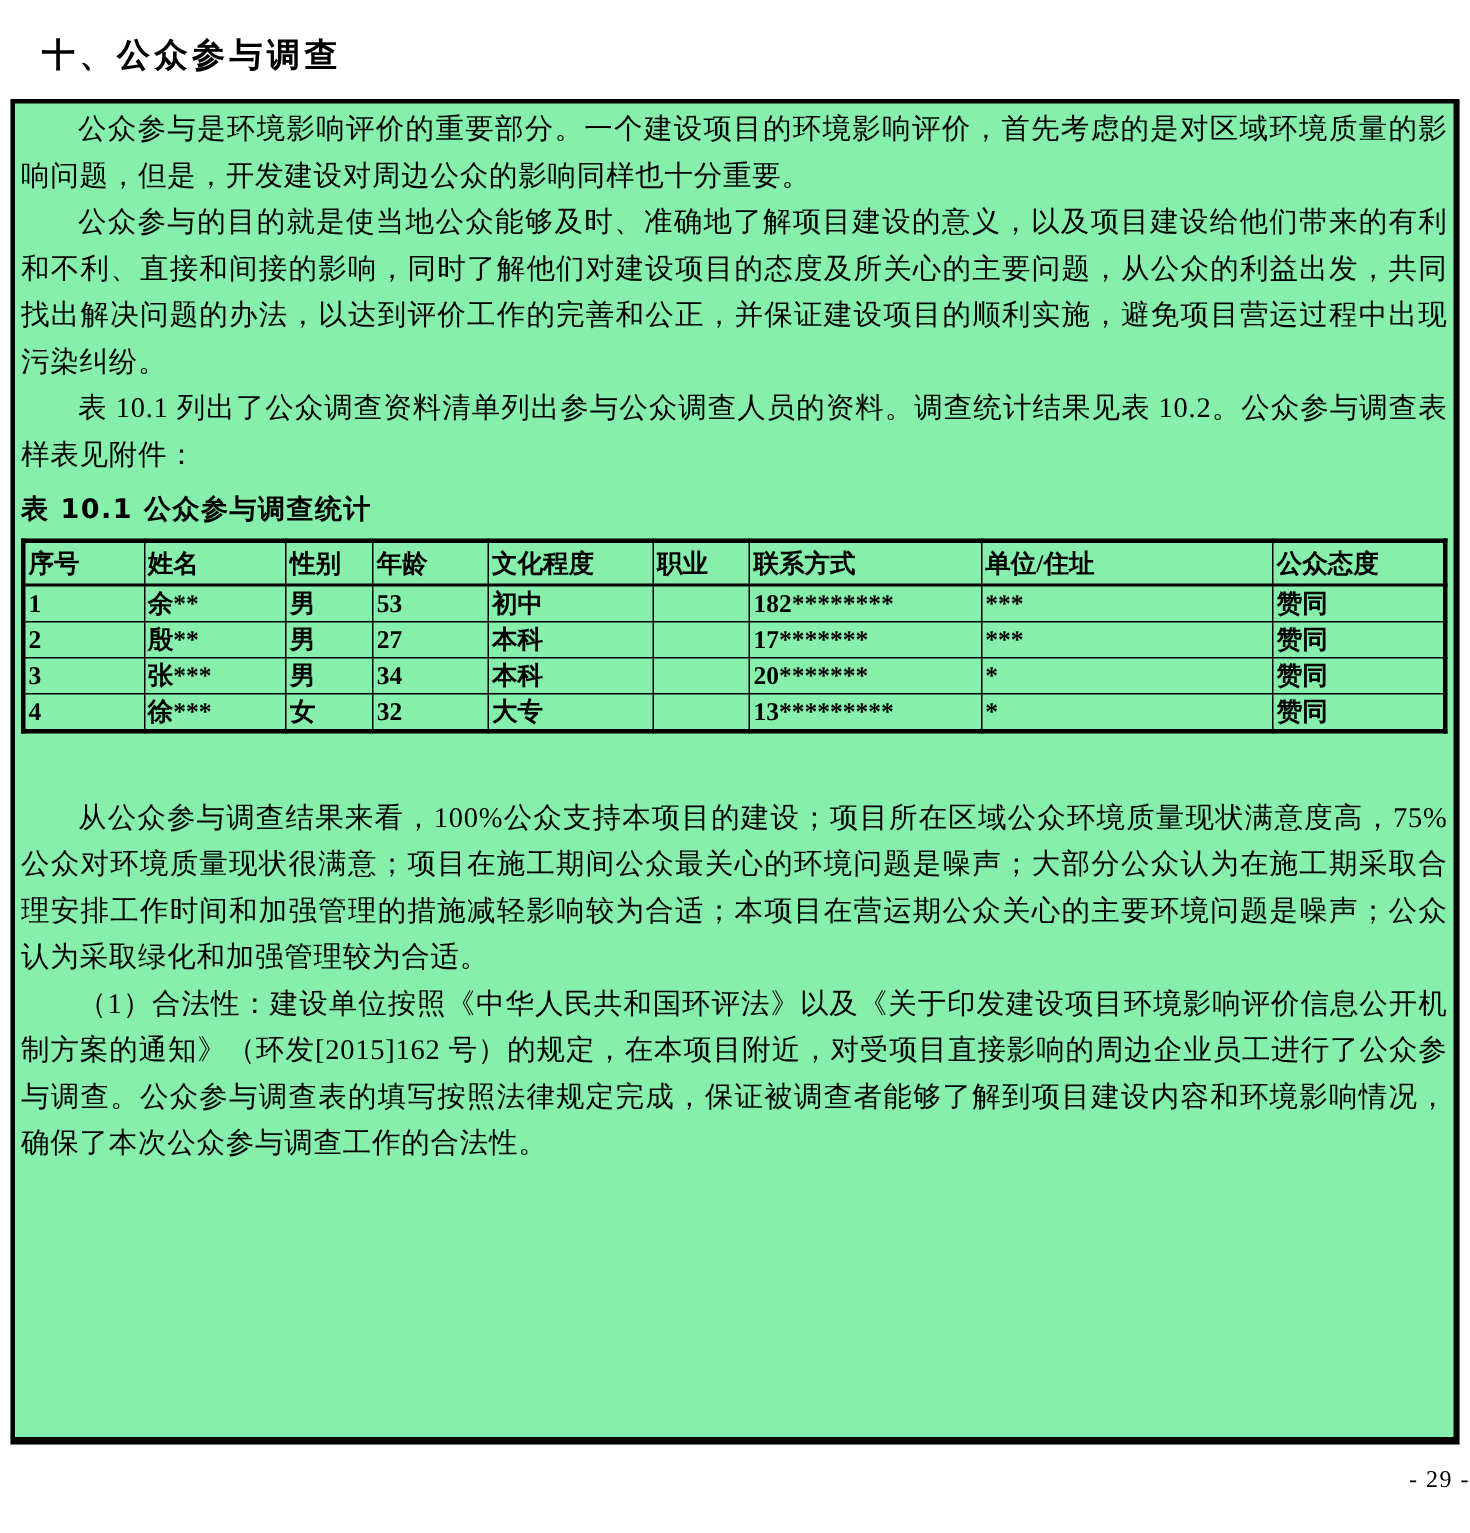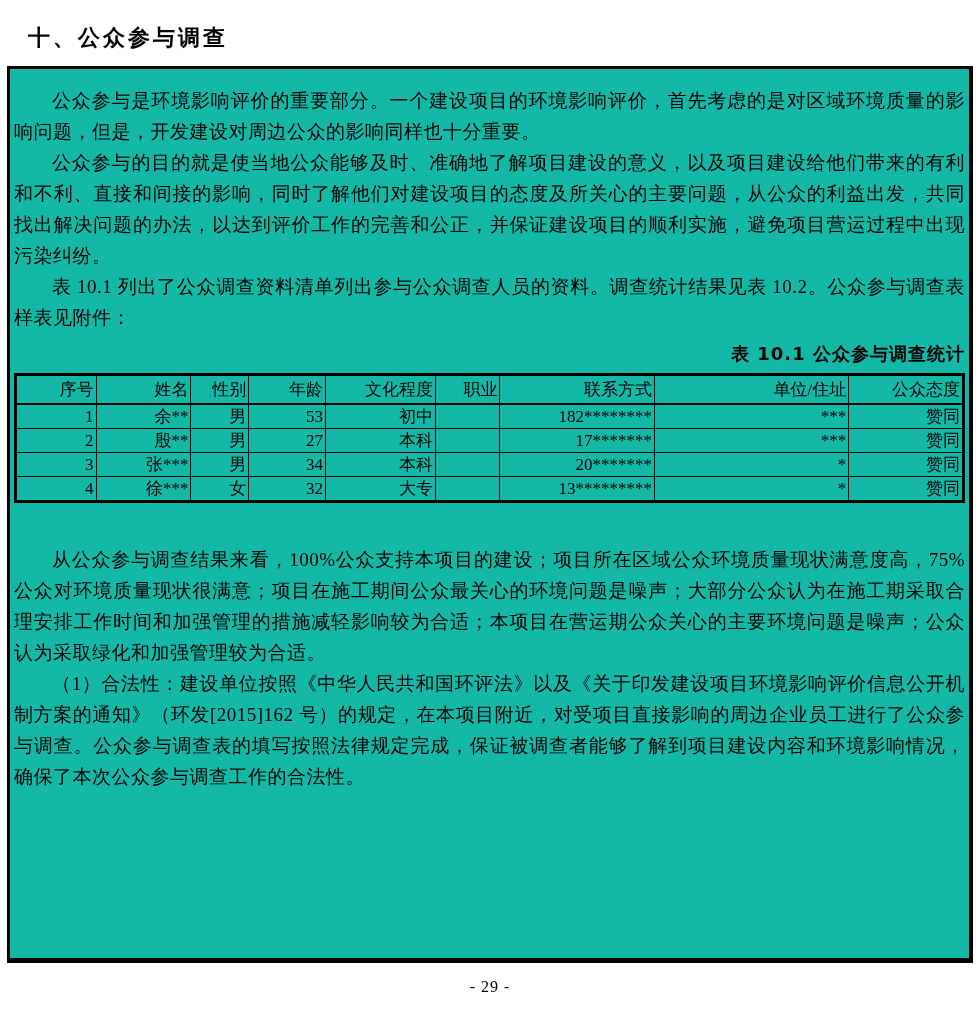--- a/index.html
+++ b/index.html
@@ -10,46 +10,46 @@
   }
   .heading{
     margin:24px 0 0 28px;
     font-family:"DejaVu Sans","Liberation Sans",sans-serif;
     font-weight:bold;font-size:22px;letter-spacing:3px;line-height:28px;
   }
   .content-box{
     position:absolute;left:7px;top:66px;width:966px;height:897px;
     box-sizing:border-box;
     border:3px solid #000;border-right-width:4px;border-bottom-width:5px;
-    padding:16px 4px 0 4px;overflow:hidden;background:#14b8a6;
+    padding:2px 4px 0 4px;overflow:hidden;background:#86efac;
   }
   .para{
     margin:0;text-indent:2em;font-size:19px;line-height:31px;
     text-align:justify;letter-spacing:0.5px;
   }
   .gap-top{margin-top:41px;}
   .tbl-title{
-    margin:8px 0 6px 0;text-align:right;
+    margin:8px 0 6px 0;text-align:left;
     font-family:"DejaVu Sans","Liberation Sans",sans-serif;
     font-weight:bold;font-size:18px;line-height:26px;letter-spacing:1px;
   }
   table.survey{
     width:100%;border-collapse:collapse;table-layout:fixed;
     border:3px solid #000;
   }
   table.survey th,table.survey td{
-    border:1px solid #000;text-align:right;vertical-align:middle;
-    font-size:17px;font-weight:normal;padding:0 2px;overflow:hidden;
+    border:1px solid #000;text-align:left;vertical-align:middle;
+    font-size:17px;font-weight:bold;padding:0 2px;overflow:hidden;
     white-space:nowrap;
   }
   table.survey th{height:27px;}
   table.survey td{height:23px;}
   table.survey thead tr{border-bottom:2px solid #000;}
   .footer{
-    position:absolute;left:0;top:978px;width:100%;text-align:center;
+    position:absolute;left:0;top:978px;width:100%;text-align:right;
     font-size:16px;letter-spacing:1px;
   }
 </style>
 </head>
 <body>
 
 <h1 class="heading">十、公众参与调查</h1>
 
 <div class="content-box">
   <p class="para">公众参与是环境影响评价的重要部分。一个建设项目的环境影响评价，首先考虑的是对区域环境质量的影响问题，但是，开发建设对周边公众的影响同样也十分重要。</p>

